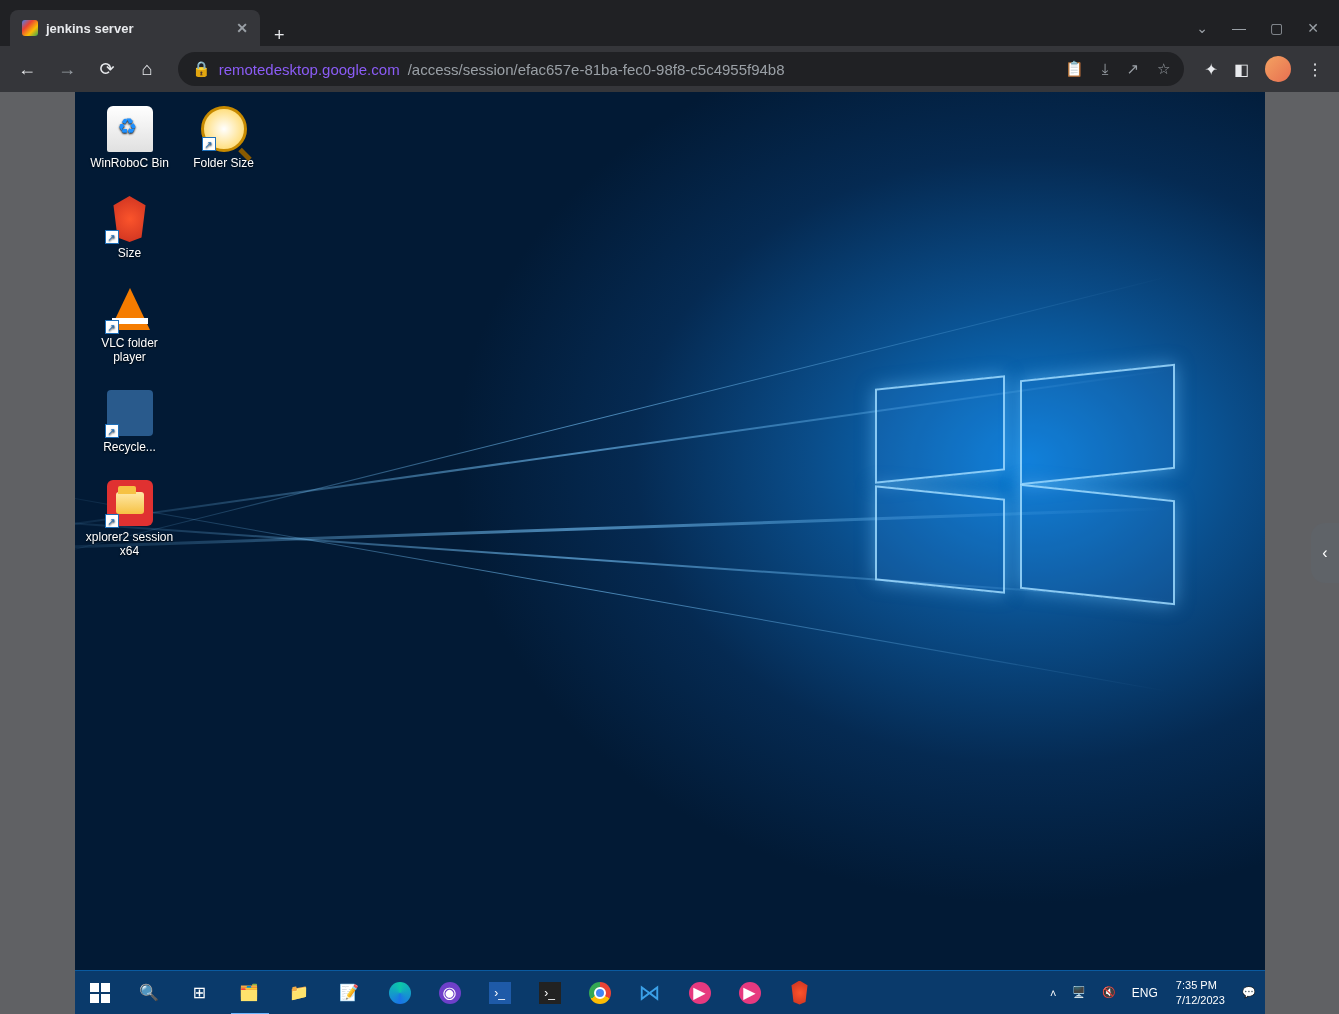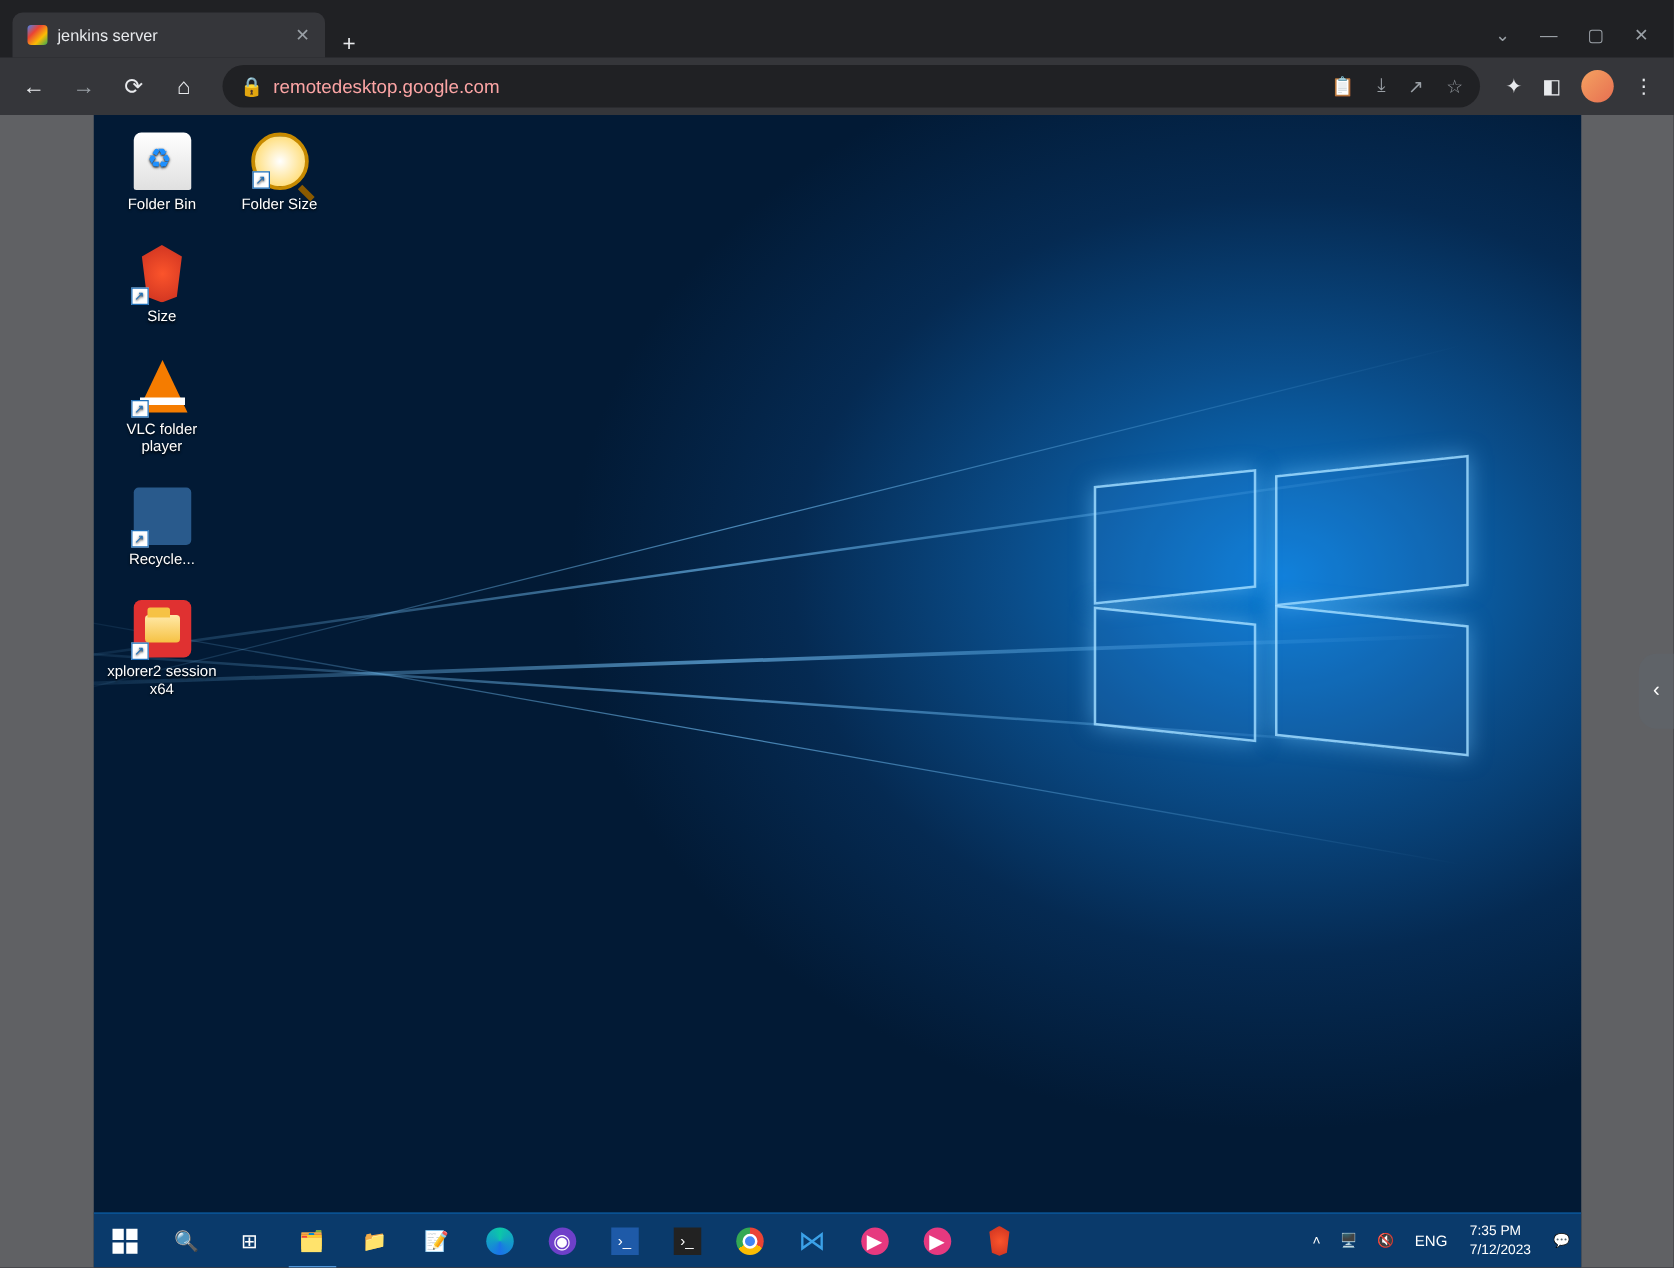--- a/index.html
+++ b/index.html
@@ -1,32 +1,32 @@
 <!DOCTYPE html>
 <html><head>
 <meta charset="utf-8">
 <style>
   * { margin:0; padding:0; box-sizing:border-box; font-family:"Segoe UI",Arial,sans-serif; }
   body { width:1339px; height:1014px; background:#202124; overflow:hidden; position:relative; }
 
   
   .titlebar { height:46px; background:#202124; display:flex; align-items:flex-end; }
-  .tab { display:flex; align-items:center; gap:8px; height:36px; background:#35363a; border-radius:8px 8px 0 0; padding:0 12px; margin-left:10px; min-width:250px; color:#e8eaed; font-size:13px; }
+  .tab { display:flex; align-items:center; gap:8px; height:36px; background:#35363a; border-radius:8px 8px 0 0; padding:0 12px; margin-left:10px; min-width:250px; color:#e8eaed; font-size:13px;font-weight:bold; }
   .favicon { width:16px; height:16px; background:linear-gradient(135deg,#4285f4,#ea4335,#fbbc04,#34a853); border-radius:3px; }
   .tab-close { margin-left:auto; color:#9aa0a6; font-size:14px; cursor:pointer; }
   .newtab { color:#e8eaed; font-size:18px; padding:0 14px; cursor:pointer; }
   .wincontrols { margin-left:auto; display:flex; gap:24px; padding:0 20px 10px 0; color:#9aa0a6; }
   .wincontrols span { font-size:14px; cursor:pointer; }
 
   
   .toolbar { height:46px; background:#35363a; display:flex; align-items:center; padding:0 10px; gap:6px; }
   .navbtn { width:34px; height:34px; display:flex; align-items:center; justify-content:center; color:#9aa0a6; border-radius:50%; cursor:pointer; font-size:18px; }
   .navbtn.active { color:#e8eaed; }
   .omnibox { flex:1; height:34px; background:#202124; border-radius:17px; display:flex; align-items:center; padding:0 14px; color:#9aa0a6; font-size:15px; margin:0 8px; gap:8px; }
-  .url-domain { color:#fca5a5; }
+  .url-domain { color:#8b5cf6; }
   .omni-right { margin-left:auto; display:flex; gap:18px; color:#9aa0a6; }
   .toolicons { display:flex; gap:16px; align-items:center; color:#e8eaed; padding:0 6px; }
   .avatar { width:26px; height:26px; border-radius:50%; background:linear-gradient(135deg,#f4a261,#e76f51); }
 
   
   .frame { position:absolute; top:92px; left:0; right:0; bottom:0; background:#606164; display:flex; justify-content:center; }
   .remote { position:relative; width:1190px; height:100%; background:radial-gradient(ellipse 60% 60% at 80% 40%, #0a7dd6 0%, #0a4d8a 30%, #052a52 55%, #021a35 80%); overflow:hidden; }
 
   
   .streak { position:absolute; background:linear-gradient(90deg, rgba(90,180,255,0.0), rgba(120,200,255,0.6), rgba(90,180,255,0.0)); height:2px; transform-origin:right center; right:8%; }
@@ -100,20 +100,21 @@
 </div>
 
 <div class="toolbar">
   <div class="navbtn active">←</div>
   <div class="navbtn">→</div>
   <div class="navbtn active">⟳</div>
   <div class="navbtn active">⌂</div>
   <div class="omnibox">
     <span>🔒</span>
     <span class="url-domain">remotedesktop.google.com</span>
+      <span>/access/session/efac657e-81ba-fec0-98f8-c5c4955f94b8</span>
     <div class="omni-right">
       <span>📋</span>
       <span>⤓</span>
       <span>↗</span>
       <span>☆</span>
     </div>
   </div>
   <div class="toolicons">
     <span>✦</span>
     <span>◧</span>
@@ -132,21 +133,21 @@
     <div class="winlogo">
       <div class="pane p1"></div>
         <div class="pane p2"></div>
         <div class="pane p3"></div>
         <div class="pane p4"></div>
     </div>
 
     <div class="desktop-icons">
       <div class="dicon">
         <div class="glyph recycle"></div>
-        <span>Folder Bin</span>
+        <span>WinRoboC Bin</span>
       </div>
       <div class="dicon">
         <div class="glyph magnify">
             <span class="shortcut-arrow">↗</span>
           </div>
         <span>Folder Size</span>
       </div>
       <div class="dicon">
         <div class="glyph">
             <div class="brave" style="width:40px;height:46px;"></div>

